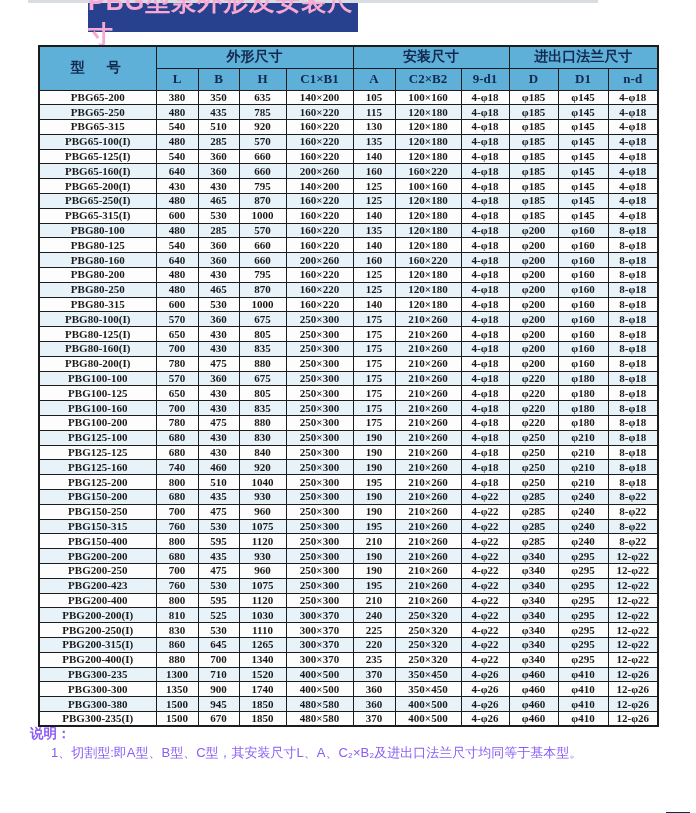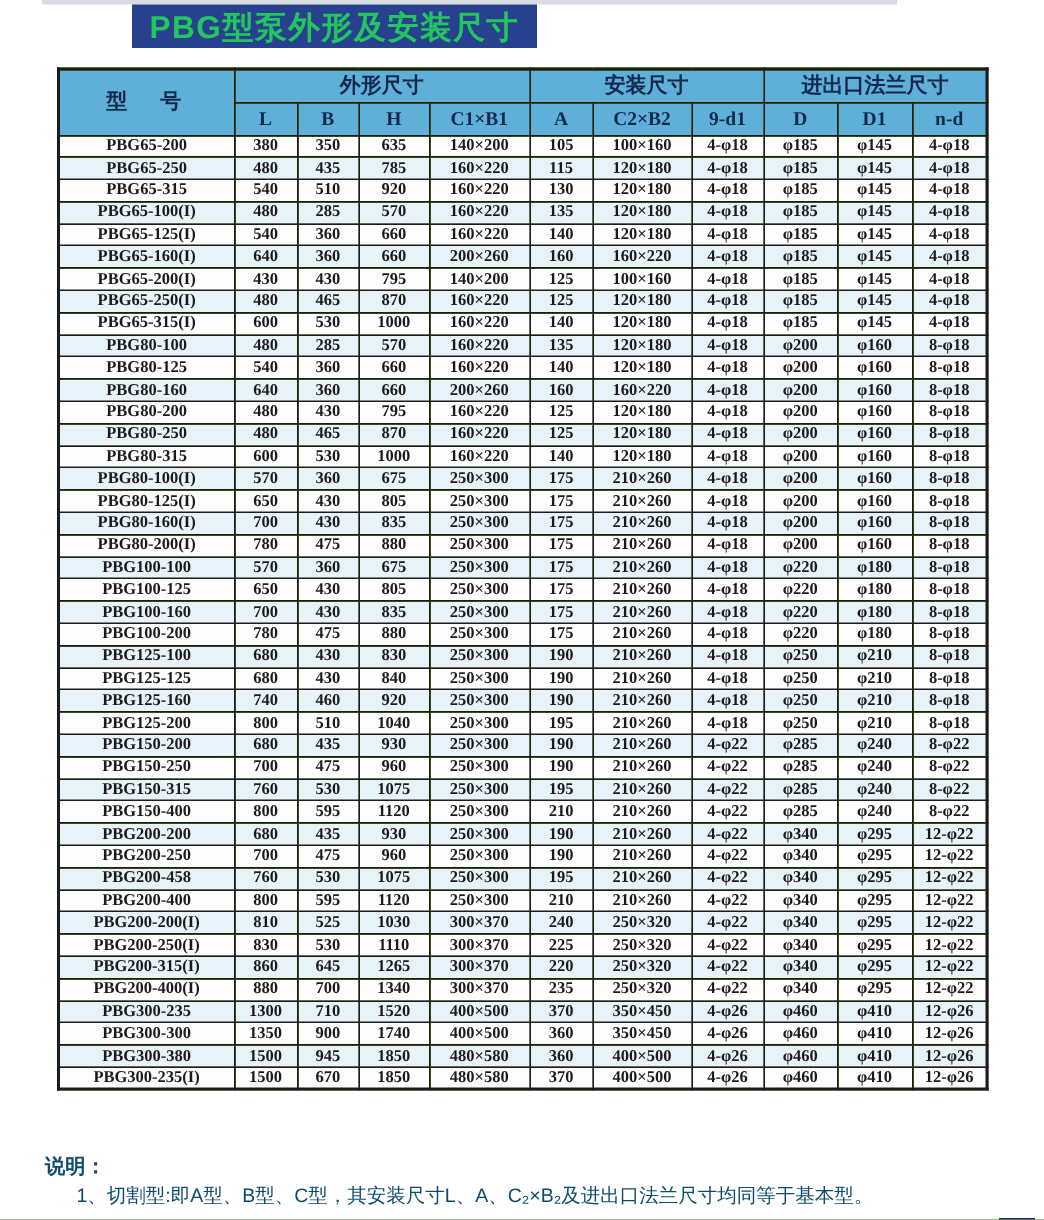--- a/index.html
+++ b/index.html
@@ -18,22 +18,22 @@
     font-family:"Liberation Sans","DejaVu Sans",sans-serif;
     overflow:hidden;
   }
   .scan-edge{
     position:absolute;left:28px;top:0;width:570px;height:3px;
     background:#d9dde1;
   }
   .title-banner{
     position:absolute;left:88px;top:3px;width:270px;height:29px;
     background:var(--banner);
-    color:#22c55e;
-    font-size:21px;font-weight:bold;
+    color:#f9a8d4;
+    font-size:25px;font-weight:bold;
     display:flex;align-items:center;justify-content:center;
     letter-spacing:1px;
     font-family:"Liberation Sans","DejaVu Sans",sans-serif;
   }
   .dim-table{
     position:absolute;left:38px;top:45px;width:619px;height:682px;
     border-collapse:collapse;table-layout:fixed;
     border:2px solid var(--grid);
     background:#4d7c0f;
   }
@@ -60,22 +60,22 @@
     font-family:"Liberation Serif","DejaVu Serif",serif;
     font-weight:bold;font-size:11px;color:#1a1a1a;
     line-height:13px;
   }
   col.c-model{width:117px;}
   col.c-L{width:42px;} col.c-B{width:41px;} col.c-H{width:47px;}
   col.c-C1B1{width:67px;}
   col.c-A{width:42px;} col.c-C2B2{width:66px;} col.c-4d1{width:48px;}
   col.c-D{width:49px;} col.c-D1{width:50px;} col.c-nd{width:50px;}
   .notes{
-    position:absolute;left:30px;top:768px;width:650px;
-    color:#0c4a6e;font-size:13px;line-height:19px;
+    position:absolute;left:30px;top:724px;width:650px;
+    color:#8b5cf6;font-size:13px;line-height:19px;
   }
   .notes .notes-label{font-weight:bold;font-size:13.5px;}
   .notes ol{list-style:none;margin-left:21px;}
   .corner-mark{position:absolute;right:6px;bottom:0;height:10px;}
   .corner-mark .m-dark{display:inline-block;width:24px;height:9px;background:#17264c;vertical-align:bottom;}
 </style>
 </head>
 <body>
 
 <div class="scan-edge"></div>
@@ -540,21 +540,21 @@
         <td>960</td>
         <td>250×300</td>
         <td>190</td>
         <td>210×260</td>
         <td>4-φ22</td>
         <td>φ340</td>
         <td>φ295</td>
         <td>12-φ22</td>
       </tr>
       <tr>
-        <td>PBG200-458</td>
+        <td>PBG200-423</td>
         <td>760</td>
         <td>530</td>
         <td>1075</td>
         <td>250×300</td>
         <td>195</td>
         <td>210×260</td>
         <td>4-φ22</td>
         <td>φ340</td>
         <td>φ295</td>
         <td>12-φ22</td>

